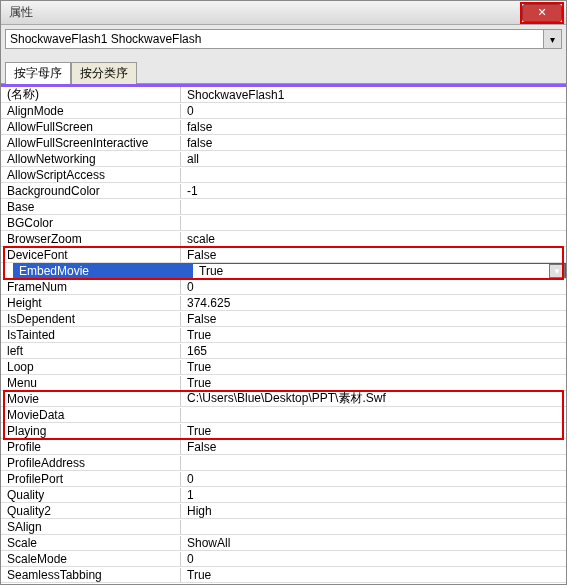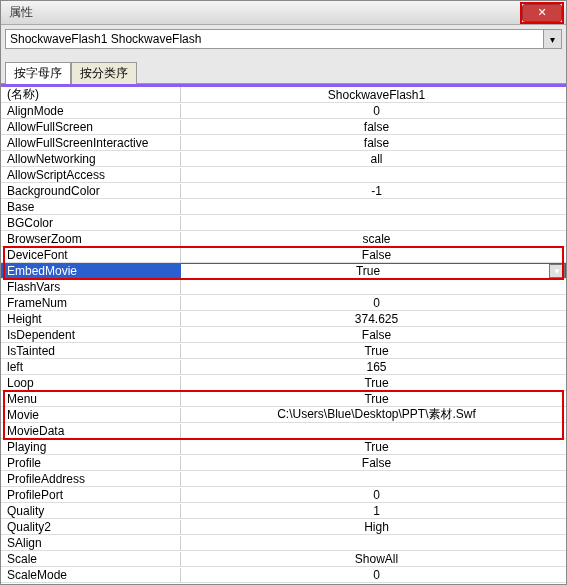--- a/index.html
+++ b/index.html
@@ -107,23 +107,22 @@
     padding-left: 6px;
     border-right: 1px solid #ccc;
     white-space: nowrap;
     overflow: hidden;
   }
   .cell-val {
     flex: 1;
     padding-left: 6px;
     white-space: nowrap;
     overflow: hidden;
-    text-align: center;
-  }
-  .row.selected { background: #2a5fcd; color: #fff; }
+  }
+  .row.selected { background: #2a5fcd; color: #fff; margin-left: 12px; }
   .row.selected .cell-name { border-right-color: #2a5fcd; }
   .row.selected .cell-val { background:#fff; color:#000; }
   .row .dd2 {
     width:16px;height:14px;
     border:1px solid #777;
     background:#e0e0e0;
     display:flex;align-items:center;justify-content:center;
     font-size:9px;
     margin-right:1px;
   }
@@ -208,24 +207,20 @@
         <div class="cell-val">False</div>
       </div>
       <div class="row selected">
         <div class="cell-name">EmbedMovie</div>
         <div class="cell-val">True</div>
         <div class="dd2">
           <span>▾</span>
         </div>
       </div>
       <div class="row">
-        <div class="cell-name">FlashVars</div>
-        <div class="cell-val"></div>
-      </div>
-      <div class="row">
         <div class="cell-name">FrameNum</div>
         <div class="cell-val">0</div>
       </div>
       <div class="row">
         <div class="cell-name">Height</div>
         <div class="cell-val">374.625</div>
       </div>
       <div class="row">
         <div class="cell-name">IsDependent</div>
         <div class="cell-val">False</div>

